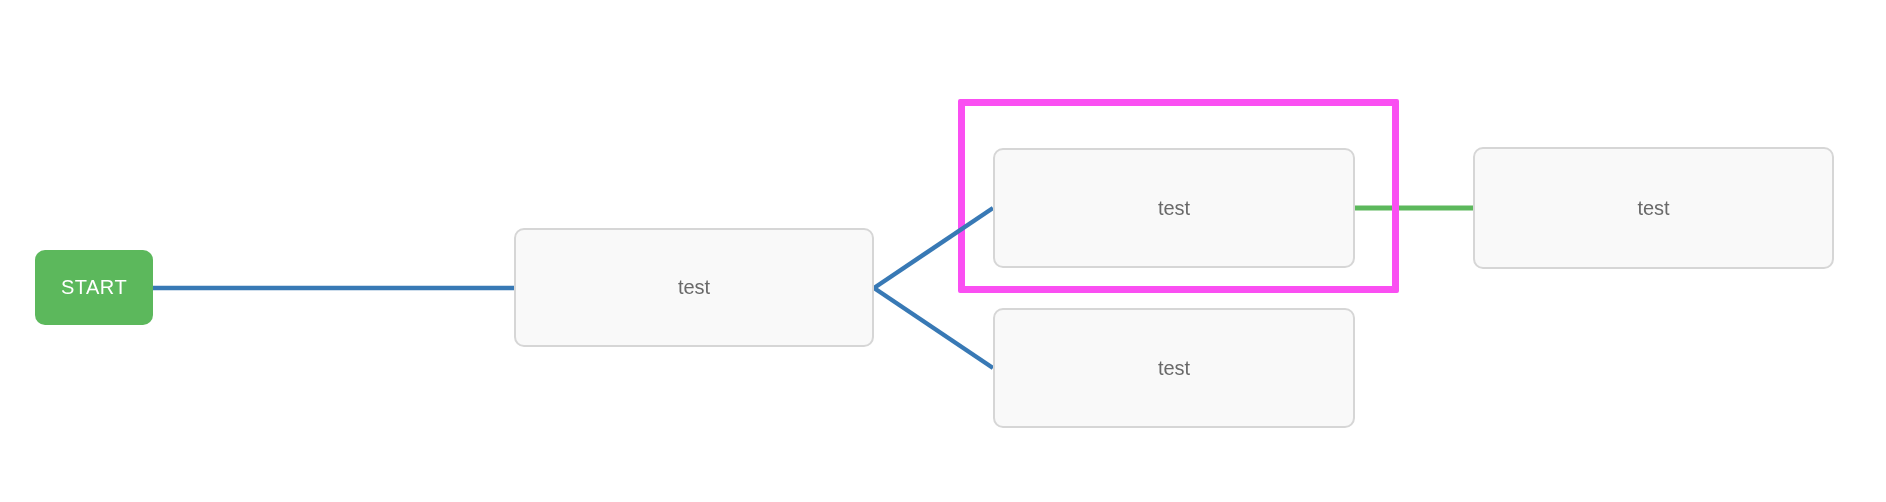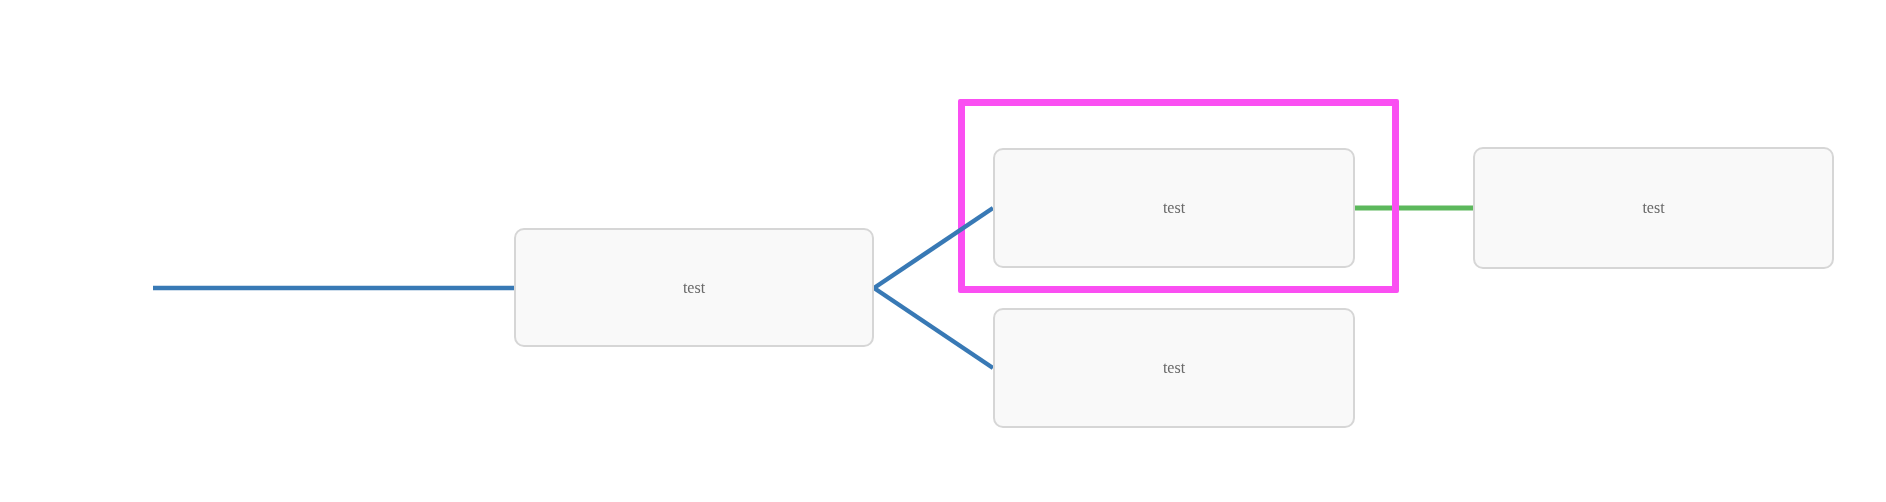--- a/index.html
+++ b/index.html
@@ -41,24 +41,23 @@
   .flow-node {
     position: absolute;
     box-sizing: border-box;
     background: #f9f9f9;
     border: 2px solid #d6d6d6;
     border-radius: 10px;
     display: flex;
     align-items: center;
     justify-content: center;
     color: #696969;
-    font-size: 16px;
+    font-size: 20px;
     z-index: 4;
     cursor: pointer;
-    font-family: Liberation Serif, serif;
   }
   .node-1 { left: 514px; top: 228px; width: 360px; height: 119px; }
   .node-2 { left: 993px; top: 148px; width: 362px; height: 120px; }
   .node-3 { left: 993px; top: 308px; width: 362px; height: 120px; }
   .node-4 { left: 1473px; top: 147px; width: 361px; height: 122px; }
   .start-node {
     position: absolute;
     left: 35px;
     top: 250px;
     width: 118px;
@@ -88,20 +87,23 @@
   </svg>
 
   <div class="selection-highlight"></div>
 
   <svg class="edge-layer layer-over" width="1886" height="502" viewBox="0 0 1886 502" xmlns="http://www.w3.org/2000/svg">
     <line x1="153" y1="288" x2="514" y2="288" stroke-width="4.5" stroke="#3879b5"></line>
     <line x1="874" y1="288" x2="993" y2="208" stroke-width="4.5" stroke="#3879b5"></line>
     <line x1="874" y1="288" x2="993" y2="368" stroke-width="4.5" stroke="#3879b5"></line>
   </svg>
 
+  <div class="start-node">
+    <span class="node-label">START</span>
+  </div>
 
   <div class="flow-node node-1">
     <span class="node-label">test</span>
   </div>
 
   <div class="flow-node node-2">
     <span class="node-label">test</span>
   </div>
 
   <div class="flow-node node-3">

